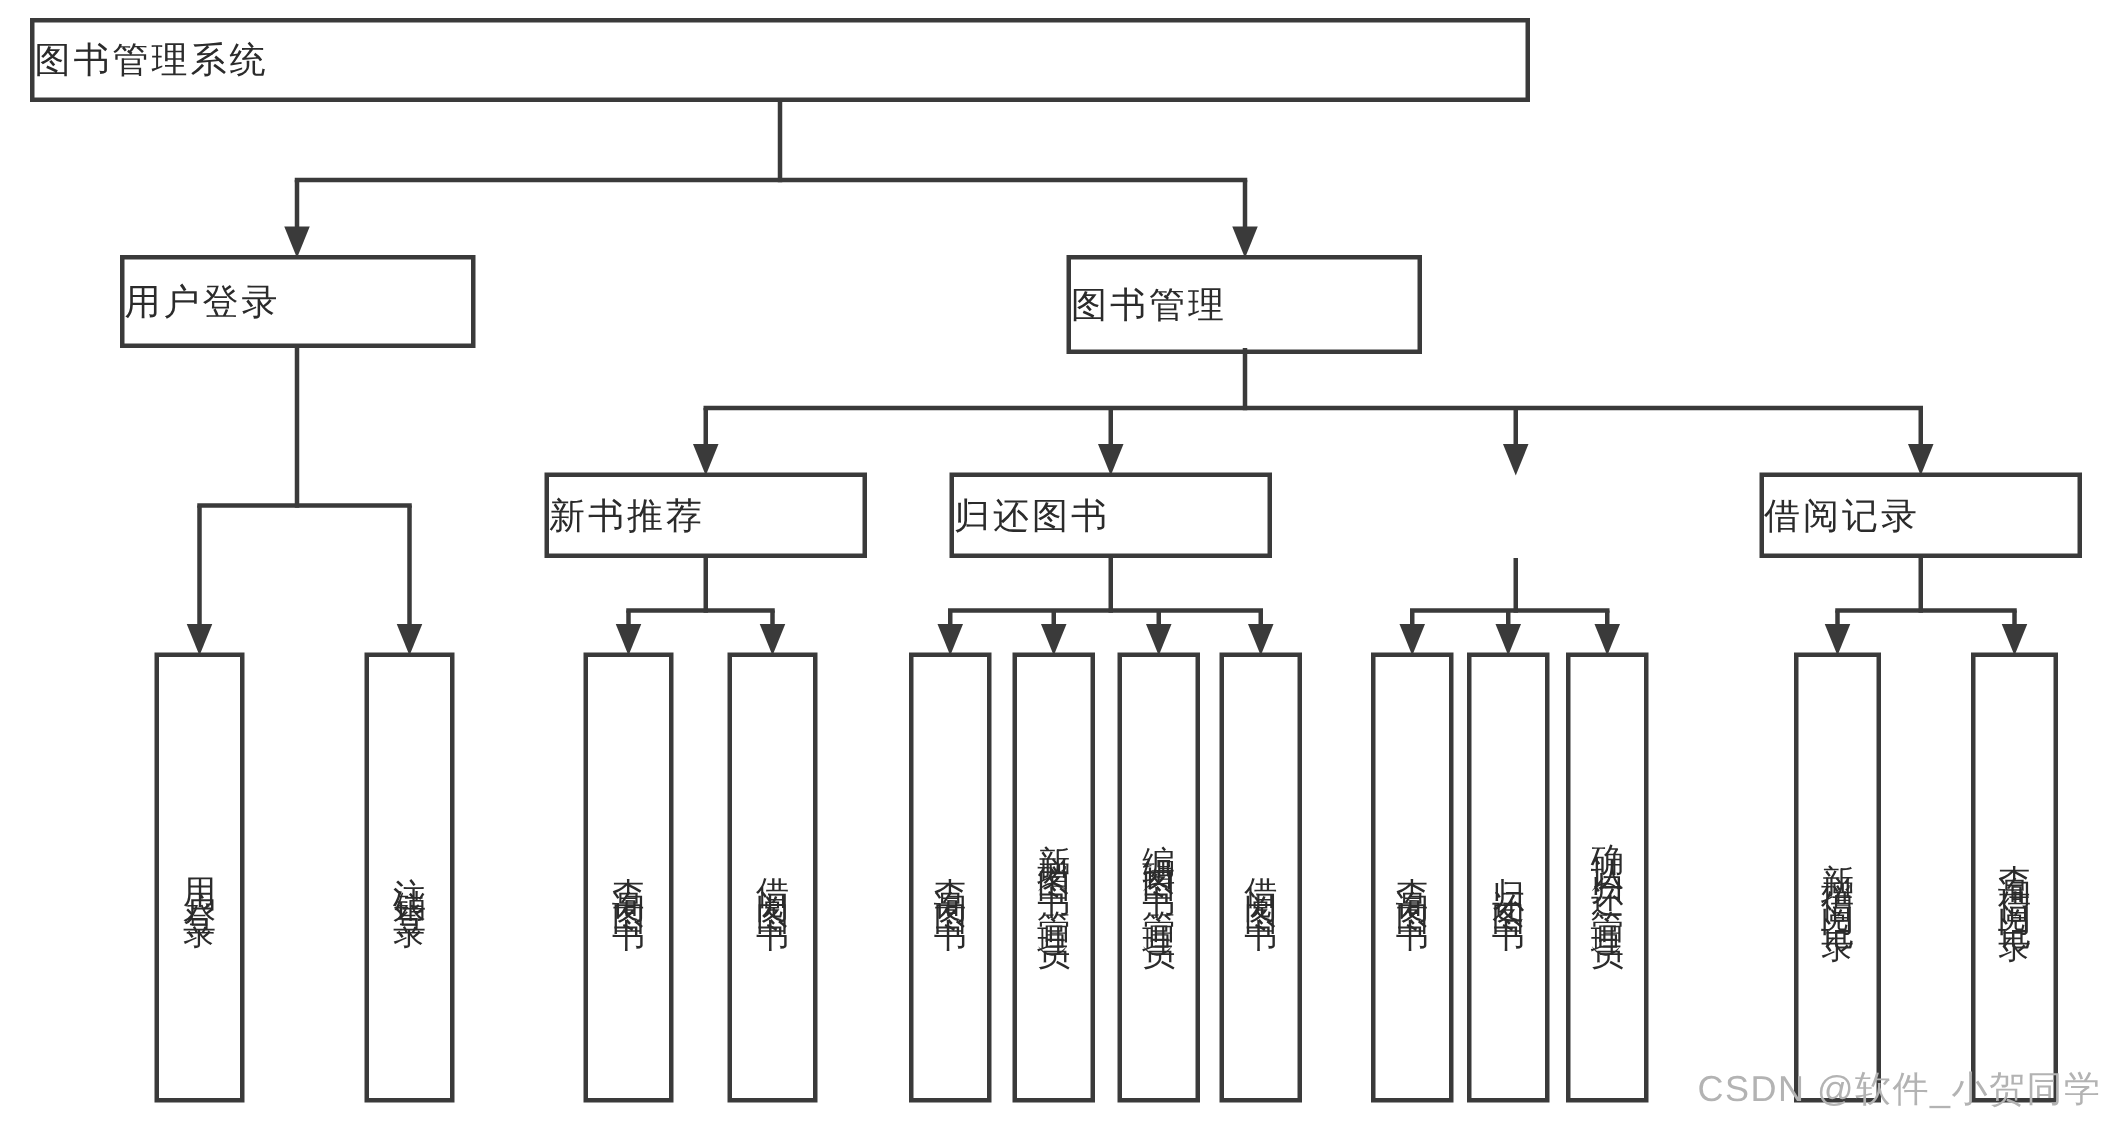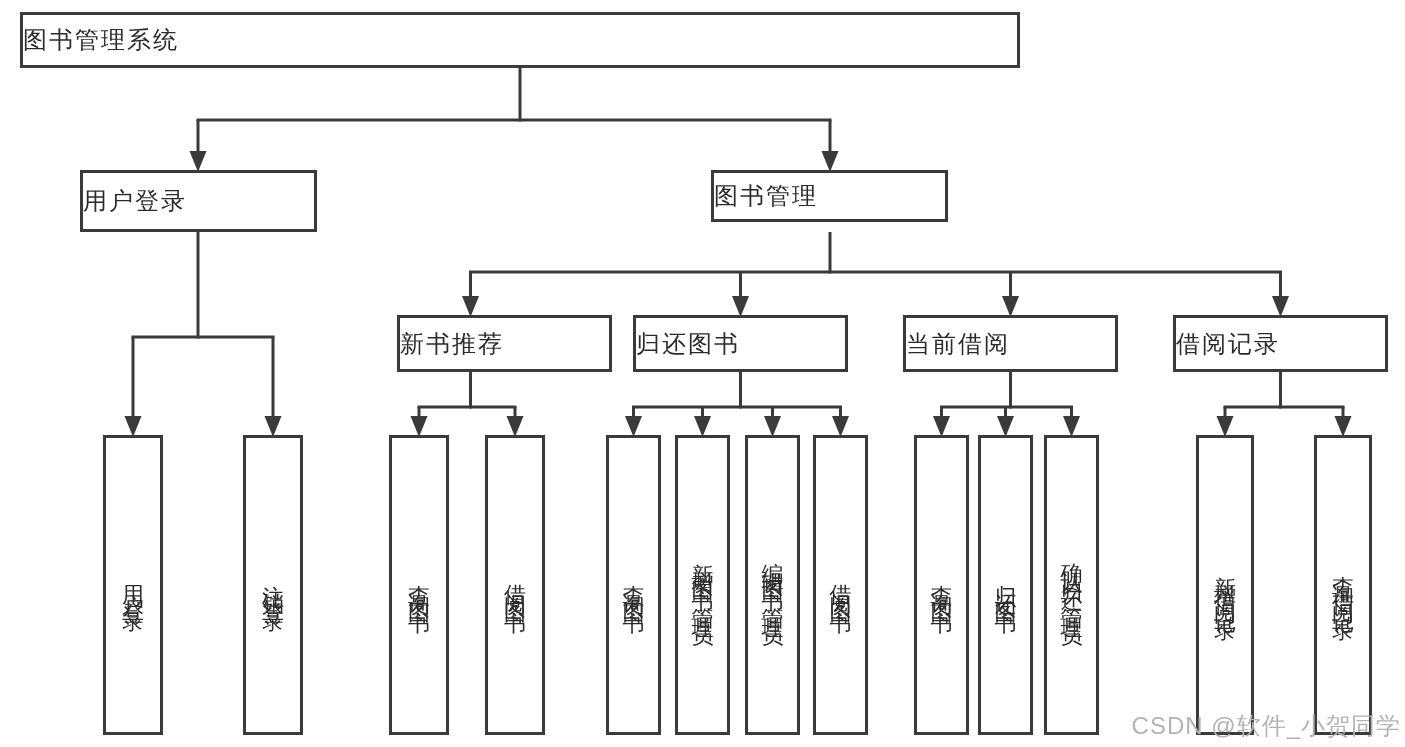--- a/index.html
+++ b/index.html
@@ -135,33 +135,30 @@
     <polygon points="1334.5,416 1351.5,416 1343,437"></polygon>
   </svg>
 
   <div class="hbox" style="left:20px; top:12px; width:1000px; height:56px;">
     <span>图书管理系统</span>
   </div>
 
   <div class="hbox" style="left:80px; top:170px; width:237px; height:62px;">
     <span>用户登录</span>
   </div>
-  <div class="hbox" style="left:711px; top:170px; width:237px; height:52px;">
+  <div class="hbox" style="left:711px; top:170px; width:237px; height:66px;">
     <span>图书管理</span>
   </div>
 
-  <div class="hbox" style="left:363px; top:315px; width:215px; height:57px;margin-left:34px;">
+  <div class="hbox" style="left:363px; top:315px; width:215px; height:57px;">
     <span>新书推荐</span>
   </div>
   <div class="hbox" style="left:633px; top:315px; width:215px; height:57px;">
     <span>归还图书</span>
   </div>
-  <div class="hbox" style="left:903px; top:315px; width:215px; height:57px;">
-    <span>当前借阅</span>
-  </div>
   <div class="hbox" style="left:1173px; top:315px; width:215px; height:57px;">
     <span>借阅记录</span>
   </div>
 
   <div class="vbox" style="left:103px; width:60px;">
     <span class="vlabel">用户登录</span>
   </div>
   <div class="vbox" style="left:243px; width:60px;">
     <span class="vlabel">注销登录</span>
   </div>

